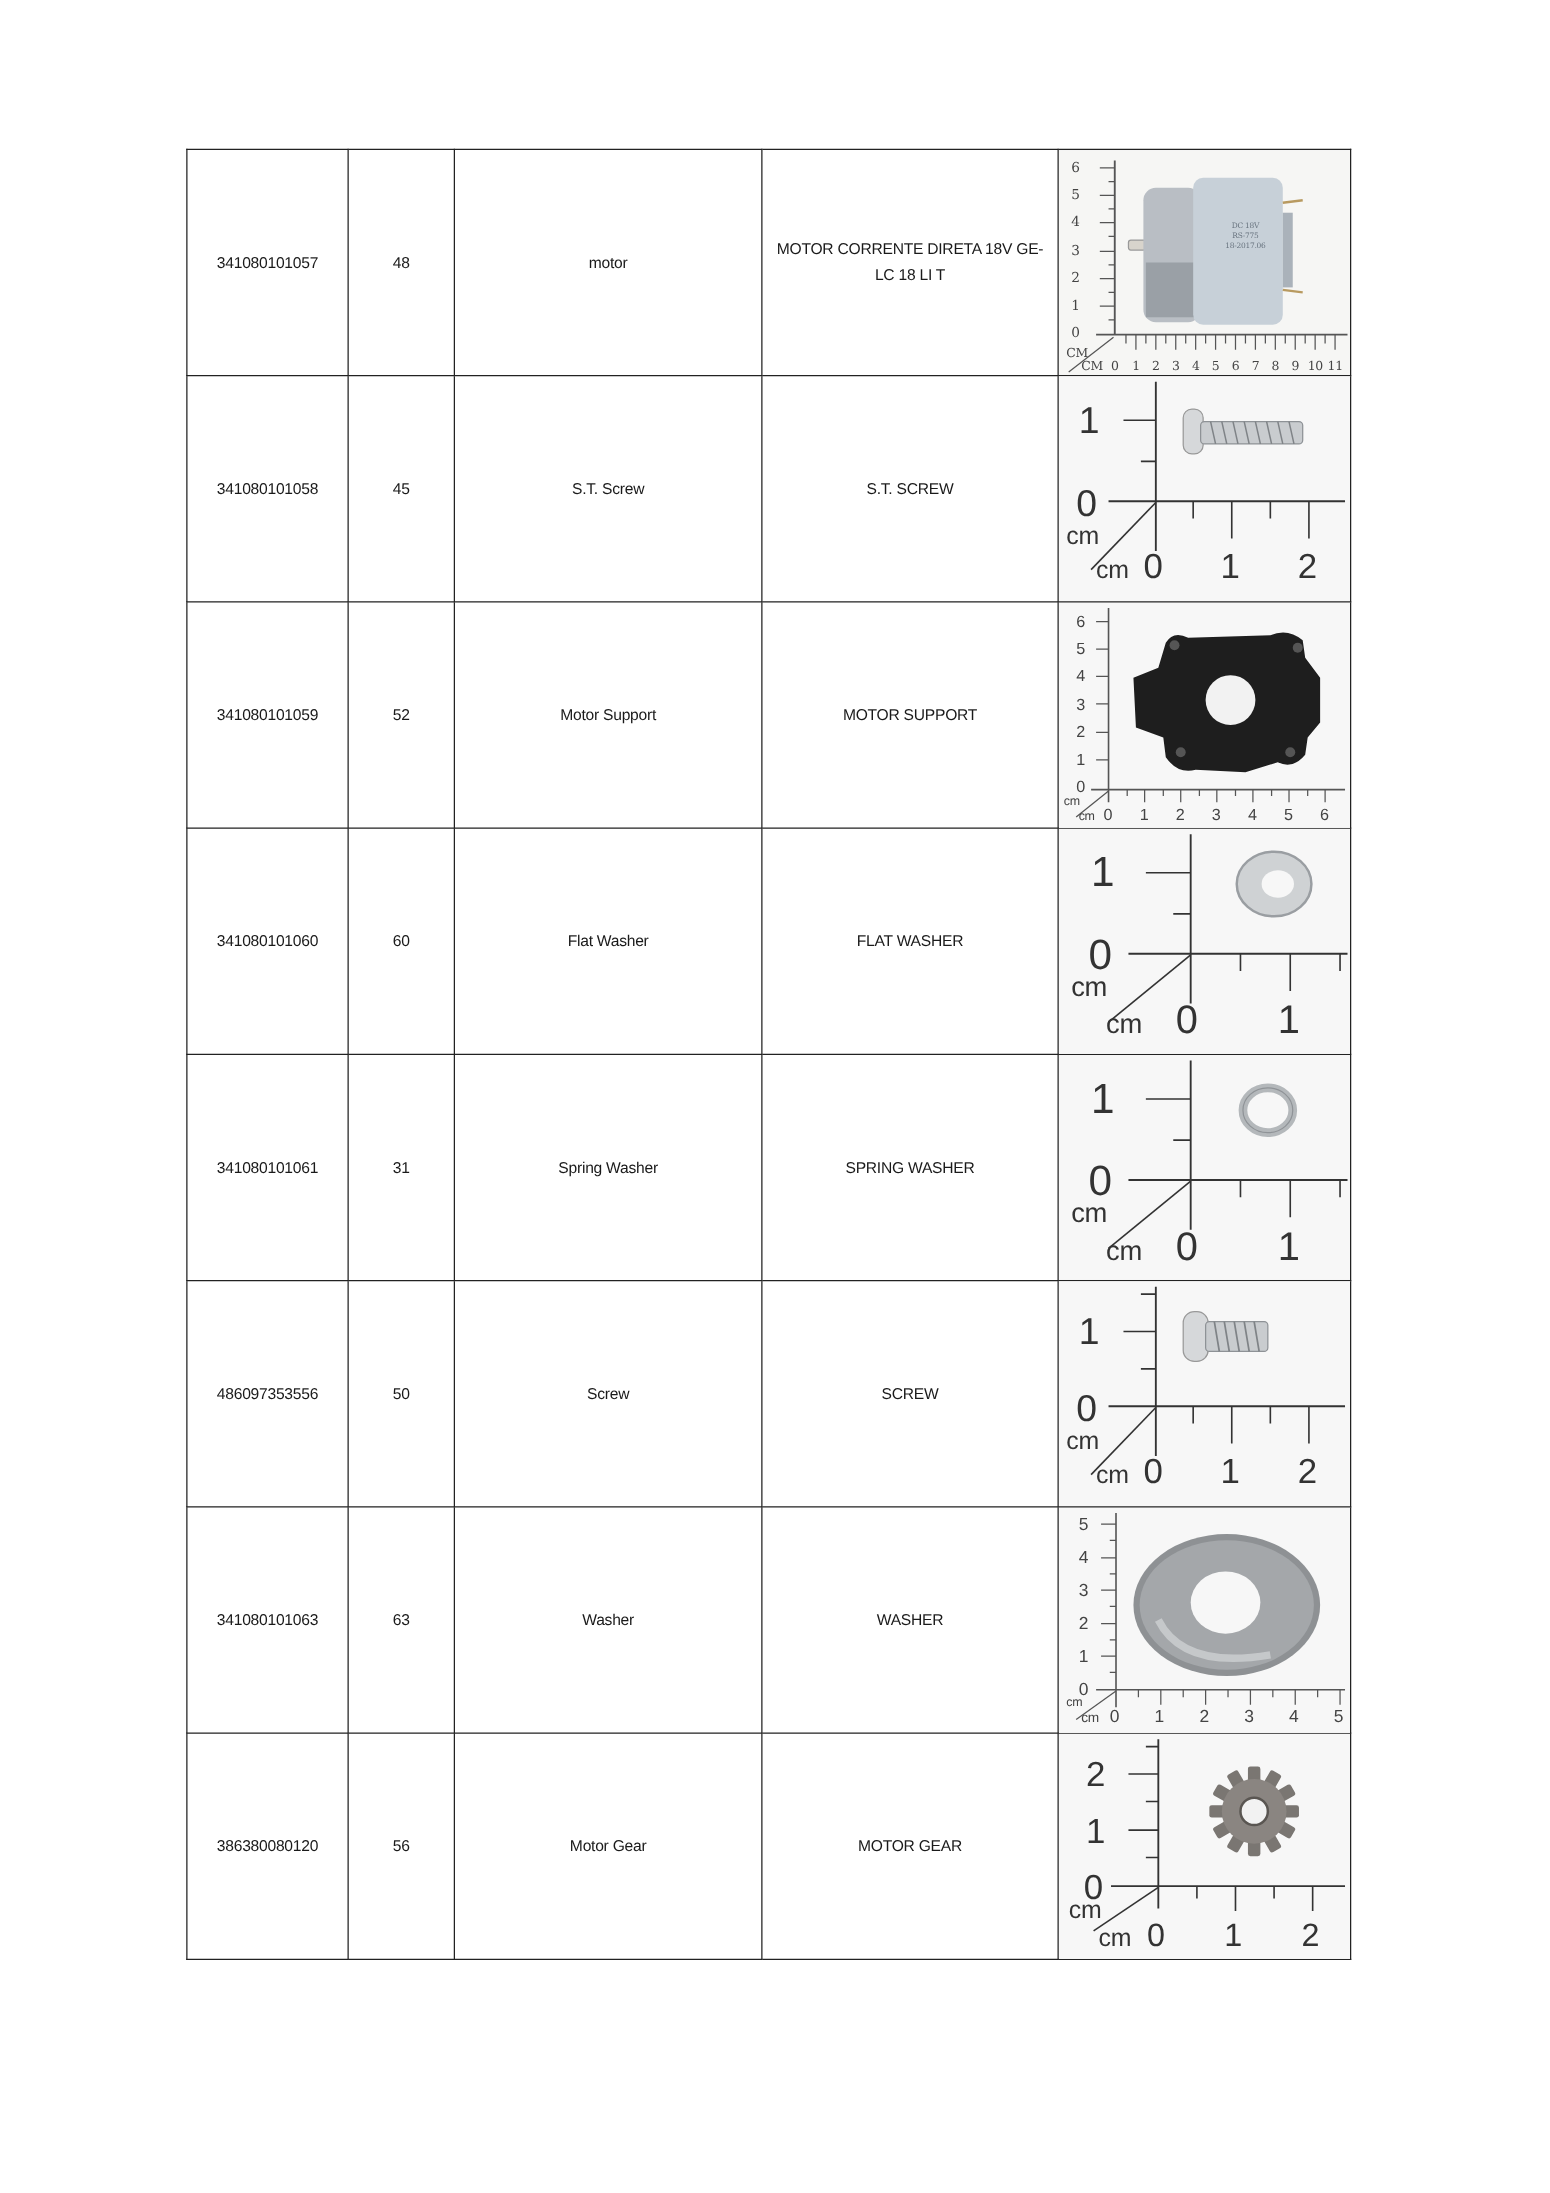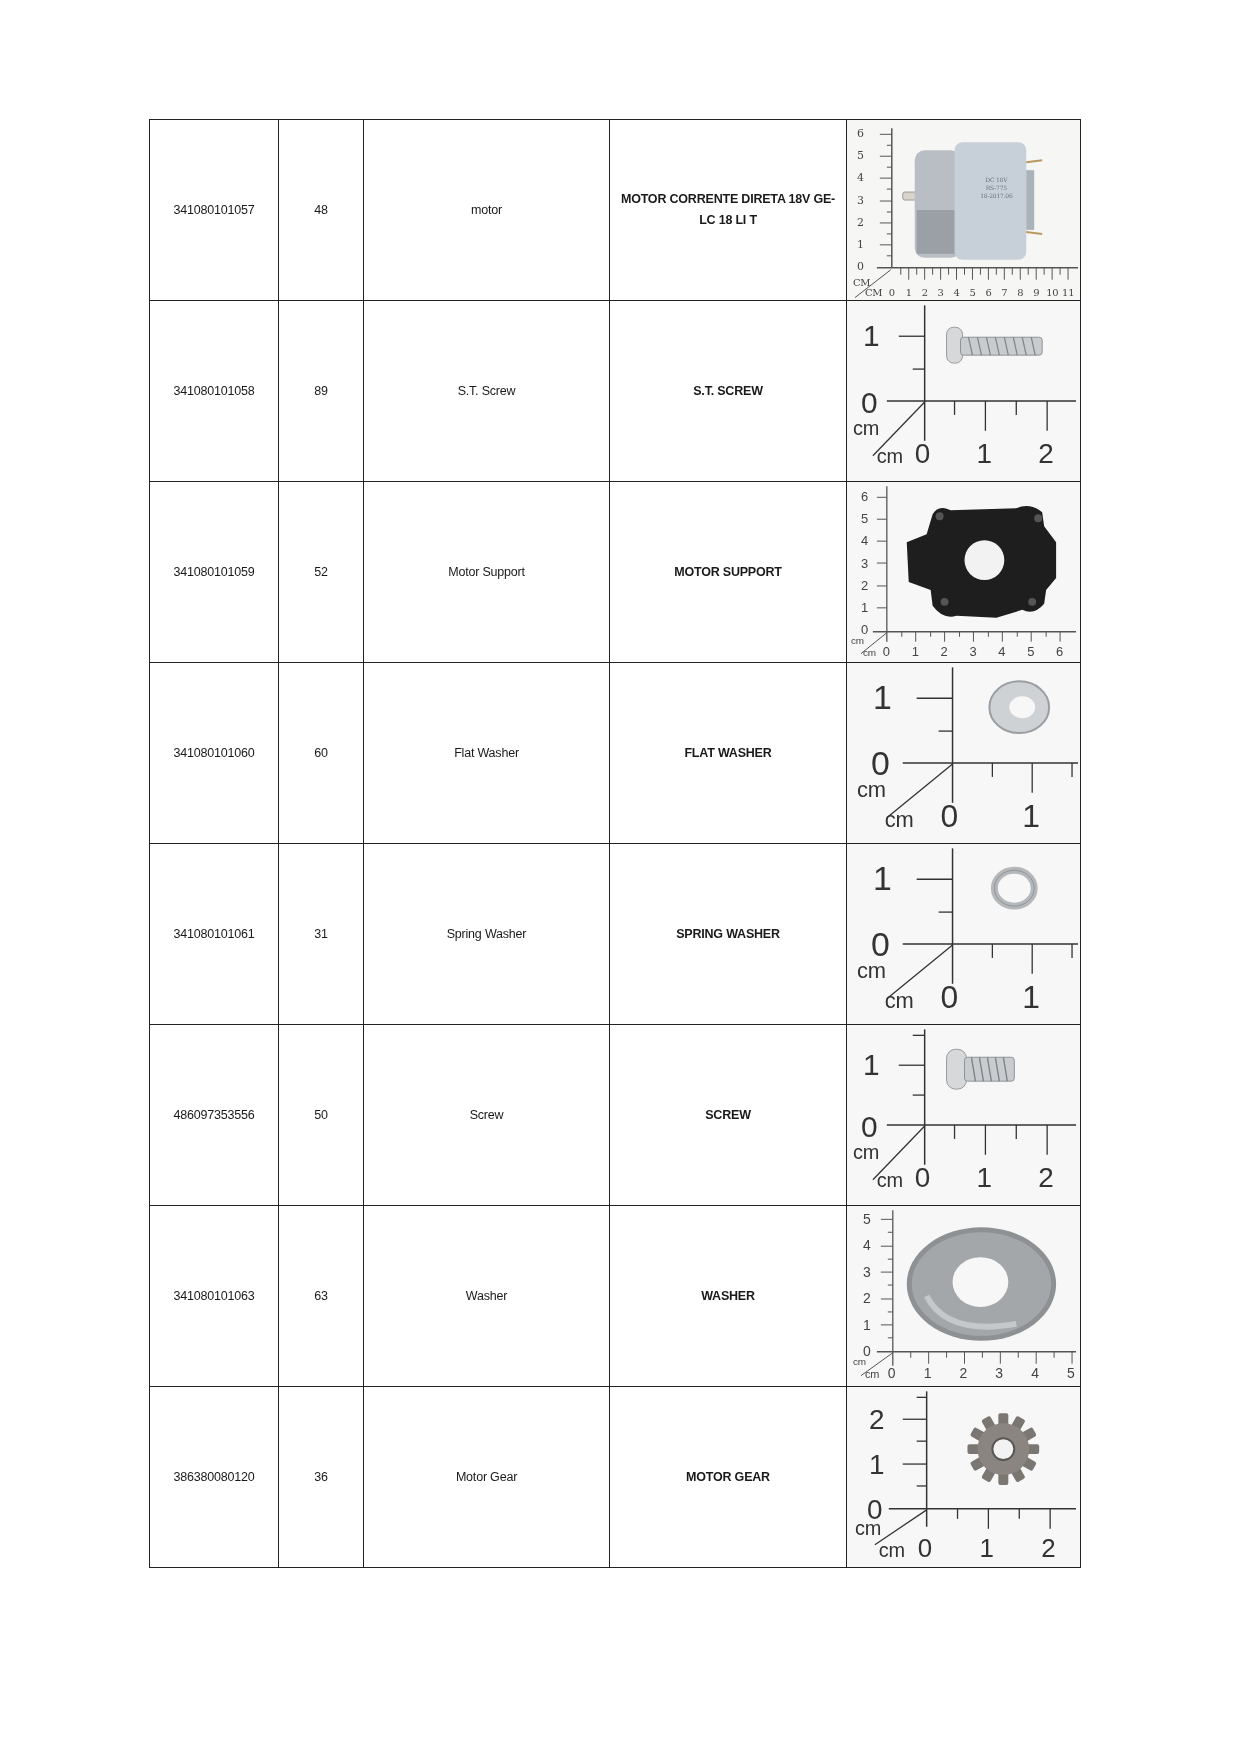--- a/index.html
+++ b/index.html
@@ -11,21 +11,21 @@
     border: 1.6px solid #333;
   }
   .parts-table td {
     border: 1.2px solid #222; height: 180px; padding: 0;
     text-align: center; vertical-align: middle;
     font-size: 12.5px; line-height: 21px; letter-spacing: -0.2px;
   }
   .parts-table tr { border-bottom: 1.8px solid #444; }
   .c1 { width: 129px; } .c2 { width: 85px; } .c3 { width: 246px; }
   .c4 { width: 237px; } .c5 { width: 234px; }
-  .desc { padding: 0 8px !important; font-weight: bold; }
+  .desc { padding: 0 8px !important; }
   .photo { position: relative; background: #f4f4f4; overflow: hidden; }
   .photo svg { display: block; width: 100%; height: 100%; }
 </style>
 </head>
 <body>
 
 <table class="parts-table">
   <colgroup>
       <col class="c1">
       <col class="c2">
@@ -114,21 +114,21 @@
           <line x1="180" y1="112" x2="196" y2="114" stroke="#b89a60" stroke-width="2"></line>
           <text x="150" y="62" font-size="6" fill="#6a7580" text-anchor="middle">DC 18V</text>
           <text x="150" y="70" font-size="6" fill="#6a7580" text-anchor="middle">RS-775</text>
           <text x="150" y="78" font-size="6" fill="#6a7580" text-anchor="middle">18-2017.06</text>
         </svg>
       </td>
     </tr>
 
     <tr>
       <td>341080101058</td>
-      <td>89</td>
+      <td>45</td>
       <td>S.T. Screw</td>
       <td class="desc">S.T. SCREW</td>
       <td class="photo">
         <svg viewBox="0 0 234 180" font-family="Liberation Sans, sans-serif" fill="#333">
           <rect width="234" height="180" fill="#f7f7f7"></rect>
           <line x1="78" y1="4" x2="78" y2="140" stroke="#333" stroke-width="1.5"></line>
           <line x1="40" y1="100" x2="230" y2="100" stroke="#333" stroke-width="1.5"></line>
           <line x1="26" y1="155" x2="78" y2="101" stroke="#333" stroke-width="1.3"></line>
           <line x1="52" y1="35" x2="78" y2="35" stroke="#333" stroke-width="1.3"></line>
           <line x1="66" y1="68" x2="78" y2="68" stroke="#333" stroke-width="1.3"></line>
@@ -360,21 +360,21 @@
           <ellipse cx="135" cy="78" rx="75" ry="57" fill="#8e9194"></ellipse>
           <ellipse cx="135" cy="78" rx="70" ry="52" fill="#a4a7aa"></ellipse>
           <path d="M80 90 Q100 130 170 118" stroke="#c5c8ca" stroke-width="6" fill="none"></path>
           <ellipse cx="134" cy="76" rx="28" ry="25" fill="#f7f7f7"></ellipse>
         </svg>
       </td>
     </tr>
 
     <tr>
       <td>386380080120</td>
-      <td>36</td>
+      <td>56</td>
       <td>Motor Gear</td>
       <td class="desc">MOTOR GEAR</td>
       <td class="photo">
         <svg viewBox="0 0 234 180" font-family="Liberation Sans, sans-serif" fill="#333">
           <rect width="234" height="180" fill="#f7f7f7"></rect>
           <line x1="80" y1="4" x2="80" y2="140" stroke="#333" stroke-width="1.5"></line>
           <line x1="42" y1="122" x2="230" y2="122" stroke="#333" stroke-width="1.5"></line>
           <line x1="28" y1="158" x2="80" y2="123" stroke="#333" stroke-width="1.3"></line>
           <line x1="56" y1="32" x2="80" y2="32" stroke="#333" stroke-width="1.3"></line>
           <line x1="56" y1="77" x2="80" y2="77" stroke="#333" stroke-width="1.3"></line>

